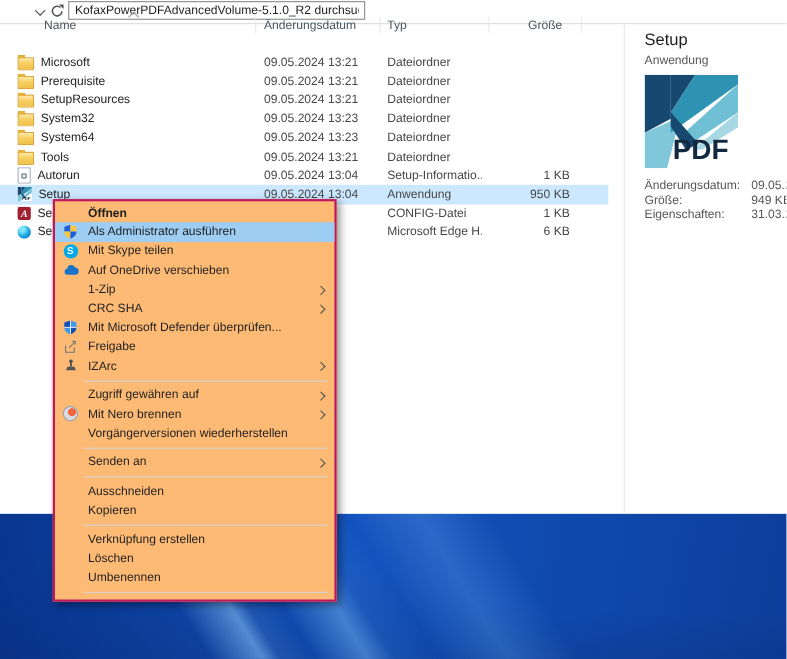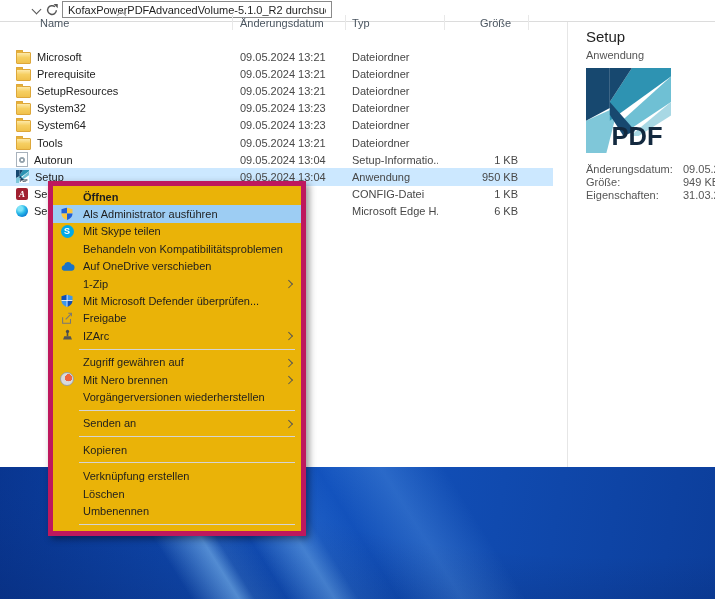--- a/index.html
+++ b/index.html
@@ -69,22 +69,22 @@
   .preview{position:absolute;left:567px;top:22px;width:148px;height:445px;
     border-left:1px solid #e6e6e6;box-sizing:border-box;padding:6px 0 0 18px;overflow:hidden;}
   .pv-title{font-size:15px;color:#1e1e1e;line-height:18px;}
   .pv-sub{font-size:11px;color:#555;margin-top:3px;}
   .pv-logo{margin-top:7px;width:85px;height:85px;display:block;}
   .pv-details{margin-top:10px;font-size:11px;color:#555;}
   .pv-drow{display:grid;grid-template-columns:97px 60px;line-height:13.2px;white-space:nowrap;}
   .pv-val{overflow:hidden;}
 
   
-  .menu{position:absolute;left:48px;top:181px;width:258px;background:#eab308;
-    border:5px solid #be185d;box-sizing:border-box;padding:2px 0;
+  .menu{position:absolute;left:48px;top:181px;width:258px;background:#fdba74;
+    border:2px solid #be185d;box-sizing:border-box;padding:2px 0;
     box-shadow:3px 3px 7px rgba(0,0,0,.42);z-index:10;font-size:11px;color:#1e1e1e;}
   .mi{position:relative;height:17.4px;display:flex;align-items:center;padding-left:30px;}
   .mi.hl{background:#9dcdf3;}
   .mi.bold{font-weight:bold;}
   .mic{position:absolute;left:5px;top:1px;width:18px;height:15px;
     display:flex;align-items:center;justify-content:center;}
   .msep{border-top:1px solid #d4d4d4;margin:4px 6px 4px 26px;}
   .subarrow{position:absolute;right:10px;top:6px;width:4.5px;height:4.5px;
     border-right:1.2px solid #555;border-top:1.2px solid #555;transform:rotate(45deg);}
   .ic-skype{width:13px;height:13px;border-radius:50%;background:#00a9e8;color:#fff;
@@ -293,38 +293,39 @@
       <span>Als Administrator ausführen</span>
     </div>
 
     <div class="mi">
       <span class="mic">
           <span class="ic-skype"></span>
         </span>
       <span>Mit Skype teilen</span>
     </div>
 
-    <div class="mi">
-      <span>Behandeln von Kompatibilitätsproblemen</span>
-    </div>
 
     <div class="mi">
       <span class="mic">
         <svg width="15" height="13" viewBox="0 0 16 14">
           <path d="M4 11.5 a3 3 0 0 1 .4-5.9 a4.2 4.2 0 0 1 8-.9 a3 3 0 0 1 -.5 6.8 z" fill="#1973c8"></path>
         </svg>
       </span>
       <span>Auf OneDrive verschieben</span>
     </div>
 
     <div class="mi">
       <span>1-Zip</span>
       <span class="subarrow"></span>
     </div>
 
+    <div class="mi">
+      <span>CRC SHA</span>
+      <span class="subarrow"></span>
+    </div>
 
     <div class="mi">
       <span class="mic">
         <svg width="14" height="15" viewBox="0 0 16 16">
           <defs>
               <clipPath id="shield2">
                 <path d="M8 1 L14.3 3 V7.8 C14.3 11.8 11.6 14.4 8 15.4 C4.4 14.4 1.7 11.8 1.7 7.8 V3 Z"></path>
               </clipPath>
             </defs>
           <g clip-path="url(#shield2)">
@@ -385,20 +386,23 @@
 
     <div class="msep"></div>
 
     <div class="mi">
       <span>Senden an</span>
       <span class="subarrow"></span>
     </div>
 
     <div class="msep"></div>
 
+    <div class="mi">
+      <span>Ausschneiden</span>
+    </div>
 
     <div class="mi">
       <span>Kopieren</span>
     </div>
 
     <div class="msep"></div>
 
     <div class="mi">
       <span>Verknüpfung erstellen</span>
     </div>

